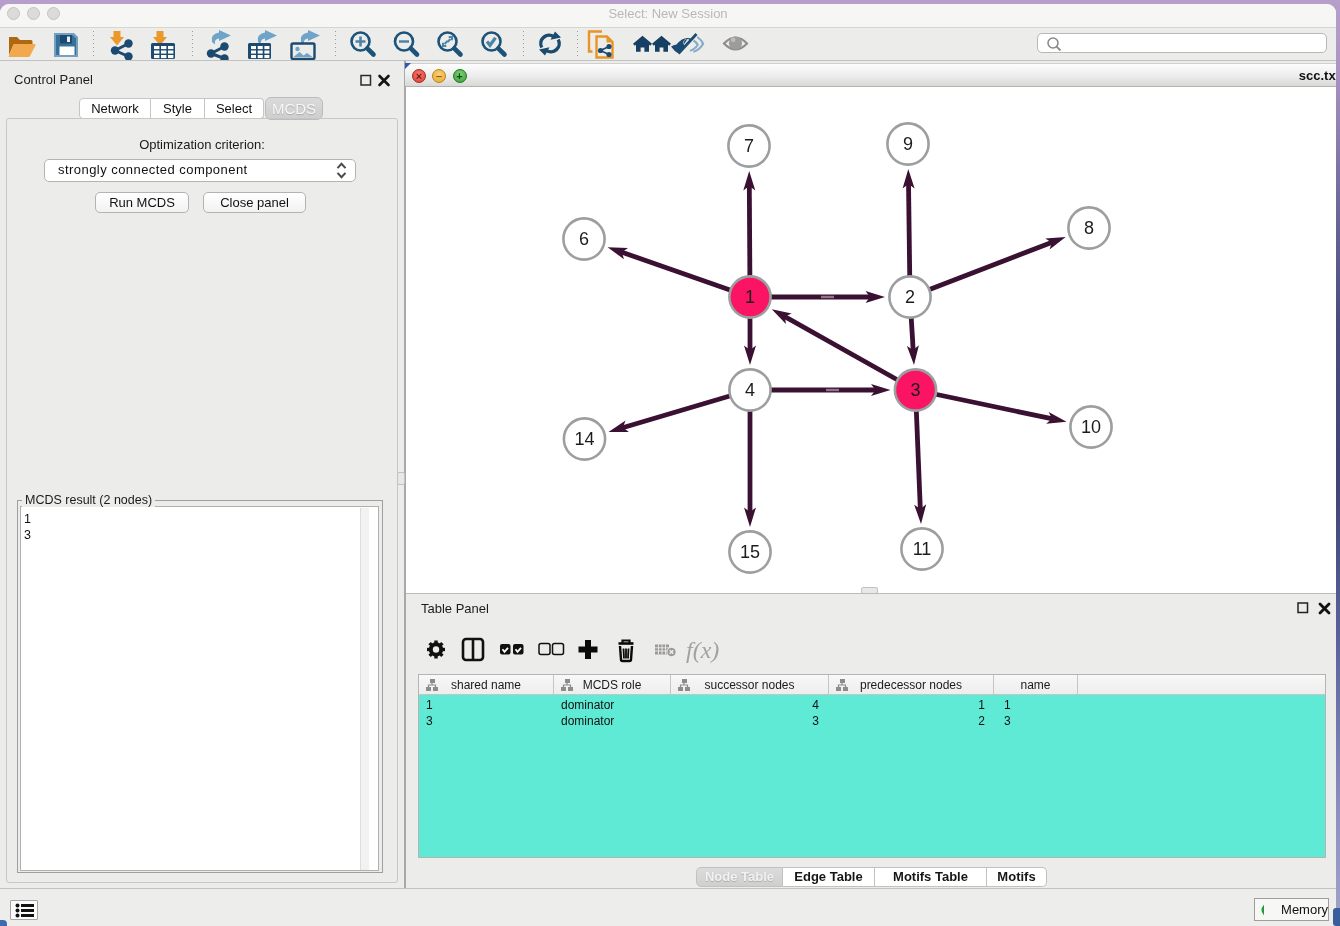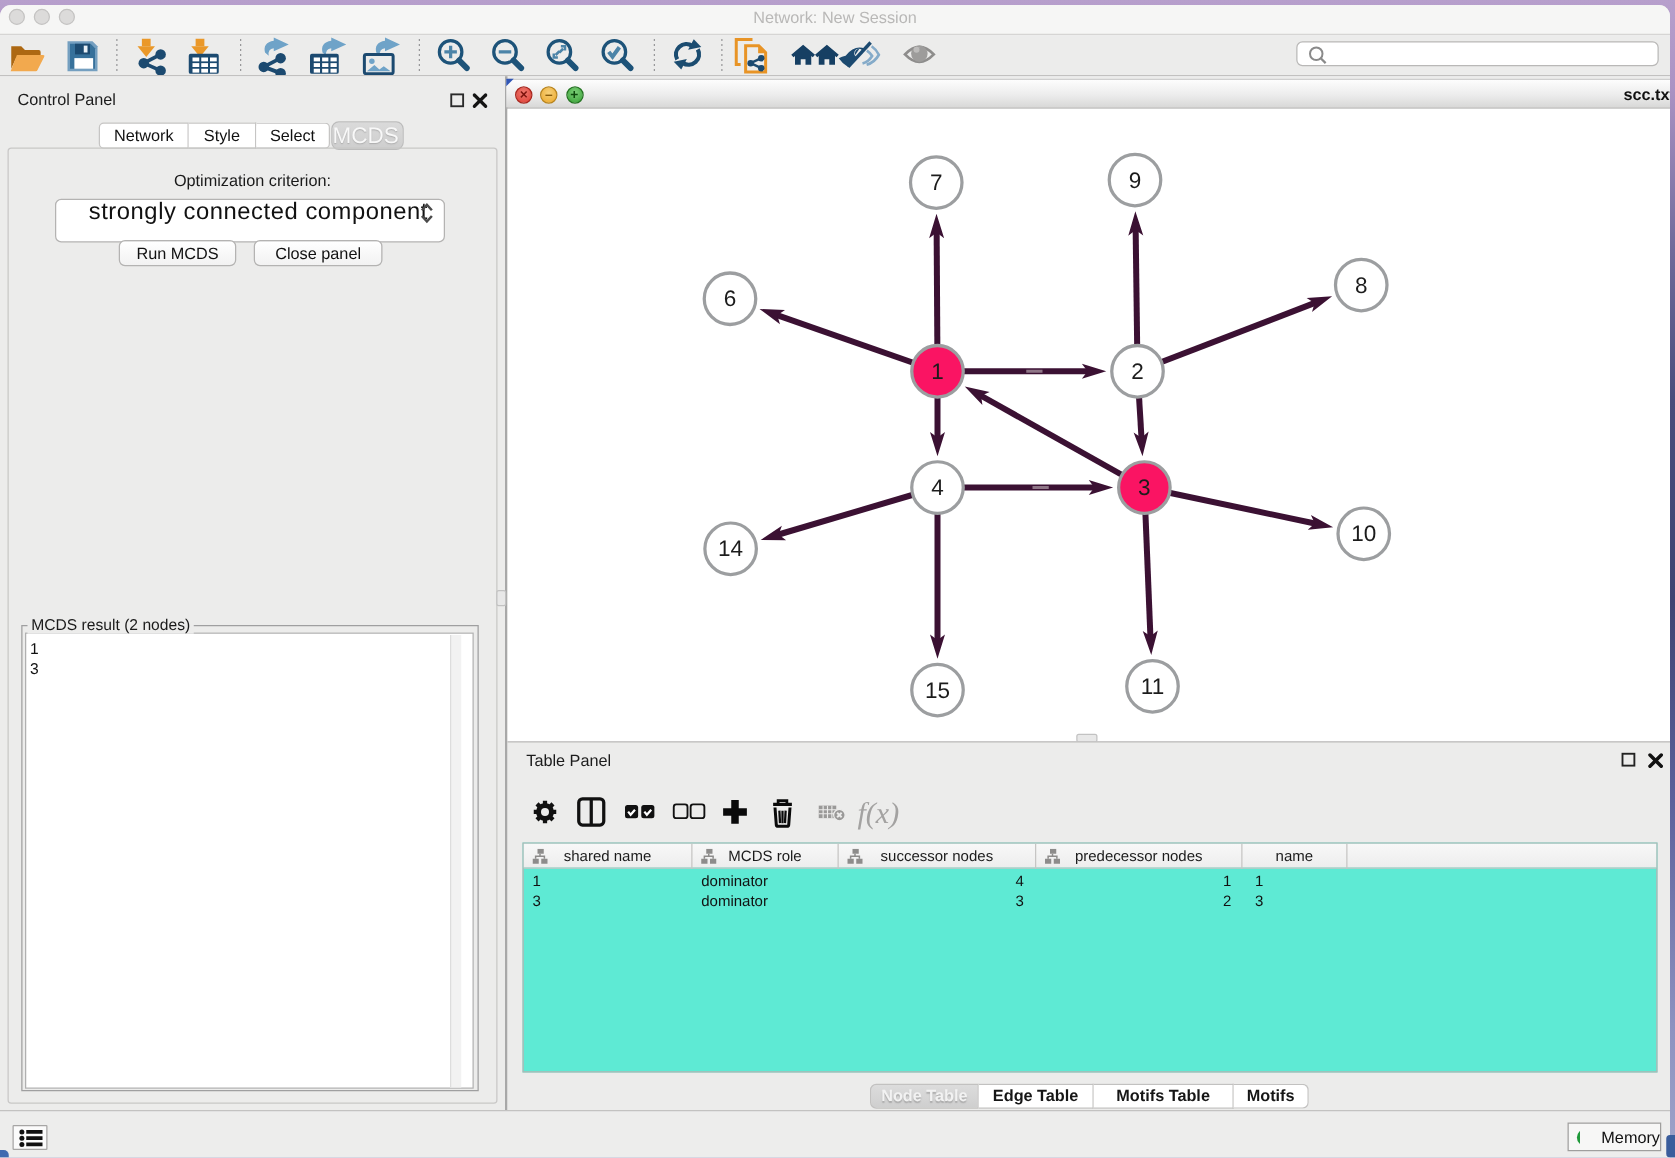--- a/index.html
+++ b/index.html
@@ -14,23 +14,23 @@
 #toolbar{position:absolute;left:0;top:25px;width:100%;height:32px;background:#ececeb;border-bottom:1px solid #c2c1c0}
 .sep{position:absolute;top:2px;height:28px;width:1px;background-image:repeating-linear-gradient(180deg,#98989a 0,#98989a 1.5px,transparent 1.5px,transparent 4px)}
 #searchbox{position:absolute;left:1037px;top:4px;width:290px;height:20px;background:#fff;border:1px solid #b9b8b7;border-radius:5px}
 
 #main{position:absolute;left:0;top:57px;width:100%;height:827px;background:#ececeb}
 #vdivider{position:absolute;left:404px;top:0;width:2px;height:827px;background:#a8a8a8}
 
 #cp-title{position:absolute;left:14px;top:11px;font-size:13px;color:#1c1c1c}
 .cptab{position:absolute;top:37px;height:21px;background:#fff;border:1px solid #c6c5c4;font-size:13px;color:#111;text-align:center;line-height:19px}
 #cp-border{position:absolute;left:6px;top:57px;width:392px;height:765px;border:1px solid #c8c7c6;border-radius:3px}
-#mcds-tab{position:absolute;left:265px;top:36px;width:58px;height:23px;background:linear-gradient(180deg,#dadada,#cecece);border:1px solid #bcbcbc;border-radius:6px;font-size:18px;color:#f8f8f8;line-height:21px;text-shadow:0 1px 1px #aaa}
+#mcds-tab{position:absolute;left:265px;top:36px;width:58px;height:23px;background:linear-gradient(180deg,#dadada,#cecece);border:1px solid #bcbcbc;border-radius:6px;font-size:15px;color:#f8f8f8;text-align:center;line-height:21px;text-shadow:0 1px 1px #aaa}
 #opt-label{position:absolute;left:0;top:76px;width:404px;text-align:center;font-size:13px;color:#1a1a1a}
-#combo{position:absolute;left:44px;top:98px;width:312px;height:35px;background:#fff;border:1px solid #b4b3b2;border-radius:5px;font-size:19px;letter-spacing:0.45px;color:#111;line-height:19px;padding-left:26px}
+#combo{position:absolute;left:44px;top:98px;width:312px;height:23px;background:#fff;border:1px solid #b4b3b2;border-radius:5px;font-size:13px;letter-spacing:0.45px;color:#111;line-height:19px;padding-left:13px}
 .btn{position:absolute;top:131px;height:21px;background:linear-gradient(180deg,#fff,#f2f2f2);border:1px solid #b4b3b2;border-radius:5px;font-size:13px;color:#111;text-align:center;line-height:19px}
 #fieldset{position:absolute;left:17px;top:439px;width:366px;height:373px}
 #fs-legend{position:absolute;left:5px;top:-7px;background:#ececeb;padding:0 3px;font-size:12.5px;color:#1a1a1a}
 #fs-box{position:absolute;left:0;top:0;width:100%;height:100%;border:1px solid #9f9fa0}
 #fs-white{position:absolute;left:3px;top:6px;width:359px;height:365px;background:#fff;border:1px solid #b0b0b0}
 #fs-scroll{position:absolute;right:9px;top:1px;width:9px;height:362px;background:#f2f2f2;border-left:1px solid #ddd}
 .fsitem{position:absolute;left:7px;font-size:12.5px;color:#111}
 
 #nettitle{position:absolute;left:405px;top:2px;width:931px;height:24px;background:linear-gradient(180deg,#fdfdfd 0,#ececec 55%,#d8d8d7 100%);border-top:1px solid #cfcfcf;border-bottom:1px solid #b3b2b1}
 .light{position:absolute;top:5px;width:14px;height:14px;border-radius:50%;font-size:11px;font-weight:bold;text-align:center;line-height:13px}
@@ -51,21 +51,21 @@
 #statusbar{position:absolute;left:0;top:884px;width:100%;height:38px;background:#ededec;border-top:1px solid #c3c2c1}
 #listbtn{position:absolute;left:10px;top:11px;width:28px;height:20px;background:#fbfbfb;border:1.5px solid #a6a5a4;border-radius:1px}
 #membtn{position:absolute;left:1254px;top:9px;width:75px;height:23px;background:#f7f7f6;border:1px solid #9f9e9d;font-size:13px;color:#111;display:flex;align-items:center;white-space:nowrap}
 svg{display:block}
 </style></head><body>
 <div id="win">
  <div id="titlebar">
   <div class="tl" style="left:7px"></div>
       <div class="tl" style="left:27px"></div>
       <div class="tl" style="left:47px"></div>
-  <div id="wtitle">Network: New Session</div>
+  <div id="wtitle">Select: New Session</div>
  </div>
  <div id="toolbar">
   <div class="sep" style="left:93px"></div>
       <div class="sep" style="left:192px"></div>
       <div class="sep" style="left:335px"></div>
       <div class="sep" style="left:523px"></div>
       <div class="sep" style="left:577px"></div>
   <svg class="abs" style="left:0;top:0" width="1336" height="31">
 
 <path d="M9 8 h8 l3 3 h11 a1.5 1.5 0 0 1 1.5 1.5 V17 H13 L9 26 Z" fill="#ad6812"></path>

